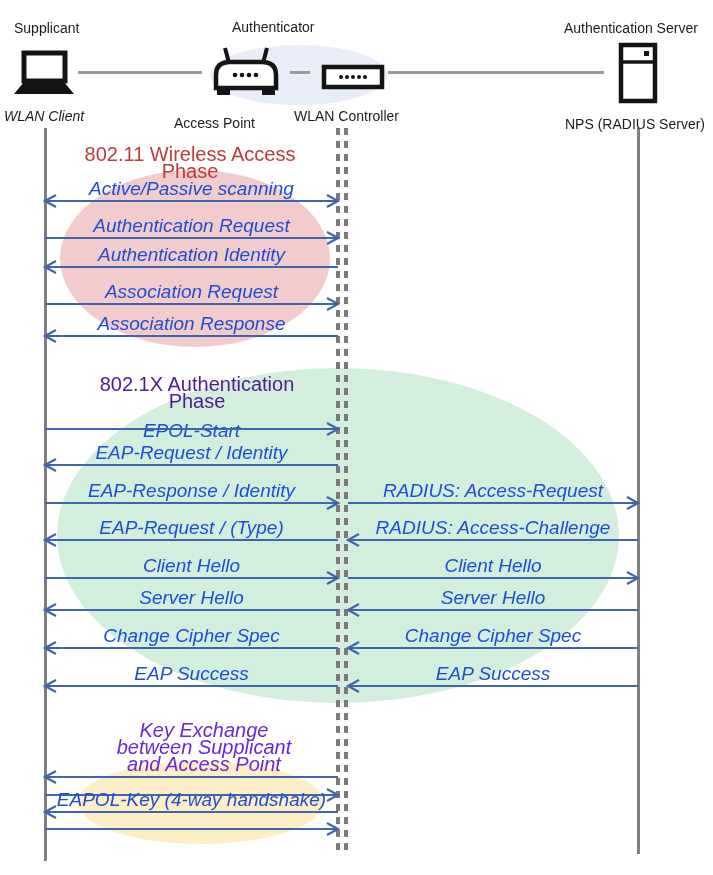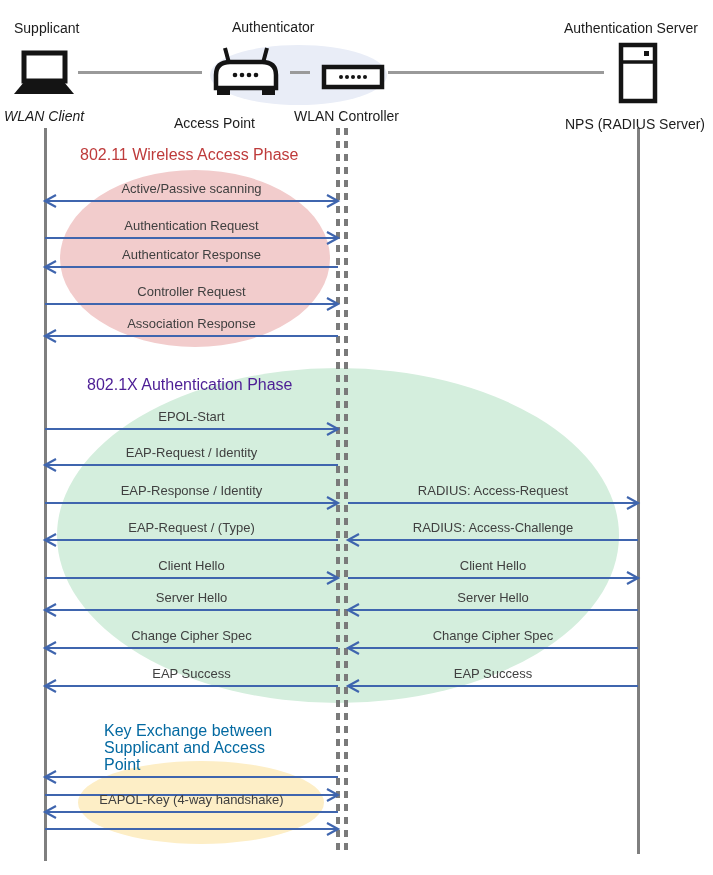--- a/index.html
+++ b/index.html
@@ -10,25 +10,25 @@
   .ellipse{position:absolute;border-radius:50%;z-index:1;}
   .lifeline{position:absolute;z-index:2;background:#7f7f7f;width:3px;}
   .lifeline-dashed{
     position:absolute;z-index:2;width:4px;
     background:repeating-linear-gradient(to bottom,#7a7a7a 0 7px,transparent 7px 13px);
   }
   .connector{position:absolute;z-index:2;height:3px;background:#9a9a9a;}
   .actor-label{position:absolute;z-index:3;font-size:14px;color:#1c1c1c;white-space:nowrap;}
   .device-label{position:absolute;z-index:3;font-size:14px;color:#1c1c1c;white-space:nowrap;}
   .center{text-align:left;}
-  .phase-title{position:absolute;z-index:3;font-size:16px;line-height:17px;}
+  .phase-title{position:absolute;z-index:3;font-size:20px;line-height:17px;text-align:center;}
   .icon{position:absolute;z-index:3;}
   .msg-label{
-    position:absolute;z-index:4;font-size:13px;line-height:16px;text-align:center;
-    color:#404040;white-space:nowrap;
+    position:absolute;z-index:4;font-size:19px;line-height:16px;text-align:center;
+    color:#1d4ed8;white-space:nowrap;font-style:italic;
   }
   .msg-arrow{position:absolute;z-index:4;overflow:visible;}
 </style>
 </head>
 <body>
 
 <div class="stage">
 
   <div class="actor-label" style="left:14px;top:20px;">Supplicant</div>
   <div class="actor-label center" style="left:232px;top:19px;width:140px;">Authenticator</div>
@@ -81,50 +81,50 @@
   <div class="lifeline-dashed" style="left:336px;top:128px;height:723px;"></div>
   <div class="lifeline-dashed" style="left:344px;top:128px;height:723px;"></div>
   <div class="lifeline" style="left:637px;top:128px;height:726px;"></div>
 
   <div class="ellipse" id="phase1-ellipse" style="left: 60px; top: 170px; width: 270px; height: 177px; background: rgb(242, 204, 204);"></div>
   <div class="ellipse" id="phase2-ellipse" style="left: 57px; top: 368px; width: 562px; height: 335px; background: rgb(212, 238, 221);"></div>
   <div class="ellipse" id="phase3-ellipse" style="left: 78px; top: 761px; width: 246px; height: 83px; background: rgb(253, 238, 198);"></div>
 
   <div class="phase-title" id="phase1-title" style="left: 80px; top: 146px; width: 220px; color: rgb(190, 59, 59);">802.11 Wireless Access Phase</div>
   <div class="phase-title" id="phase2-title" style="left: 87px; top: 376px; width: 220px; color: #4c1d95;">802.1X Authentication Phase</div>
-  <div class="phase-title" id="phase3-title" style="left: 104px; top: 722px; width: 200px; white-space: normal; color: #0369a1;">Key Exchange between Supplicant and Access Point</div>
+  <div class="phase-title" id="phase3-title" style="left: 104px; top: 722px; width: 200px; white-space: normal; color: #6d28d9; font-style: italic;">Key Exchange between Supplicant and Access Point</div>
 
   <div id="messages">
       <div class="msg-label" style="left: 51.5px; top: 181px; width: 280px;">Active/Passive scanning</div>
       <svg class="msg-arrow" width="295" height="16" style="left: 44px; top: 193px;">
         <line x1="1" x2="294" y1="8" y2="8" stroke="#3f65ae" stroke-width="2.2"></line>
         <polyline points="283,2 294,8 283,14" fill="none" stroke="#3f65ae" stroke-width="2.2"></polyline>
         <polyline points="12,2 1,8 12,14" fill="none" stroke="#3f65ae" stroke-width="2.2"></polyline>
       </svg>
       <div class="msg-label" style="left: 51.5px; top: 218px; width: 280px;">Authentication Request</div>
       <svg class="msg-arrow" width="295" height="16" style="left: 44px; top: 230px;">
         <line x1="1" x2="294" y1="8" y2="8" stroke="#3f65ae" stroke-width="2.2"></line>
         <polyline points="283,2 294,8 283,14" fill="none" stroke="#3f65ae" stroke-width="2.2"></polyline>
       </svg>
-      <div class="msg-label" style="left: 51.5px; top: 247px; width: 280px;">Authenticator Response</div>
+      <div class="msg-label" style="left: 51.5px; top: 247px; width: 280px;">Authentication Identity</div>
       <svg class="msg-arrow" width="295" height="16" style="left: 44px; top: 259px;">
         <line x1="1" x2="294" y1="8" y2="8" stroke="#3f65ae" stroke-width="2.2"></line>
         <polyline points="12,2 1,8 12,14" fill="none" stroke="#3f65ae" stroke-width="2.2"></polyline>
       </svg>
-      <div class="msg-label" style="left: 51.5px; top: 284px; width: 280px;">Controller Request</div>
+      <div class="msg-label" style="left: 51.5px; top: 284px; width: 280px;">Association Request</div>
       <svg class="msg-arrow" width="295" height="16" style="left: 44px; top: 296px;">
         <line x1="1" x2="294" y1="8" y2="8" stroke="#3f65ae" stroke-width="2.2"></line>
         <polyline points="283,2 294,8 283,14" fill="none" stroke="#3f65ae" stroke-width="2.2"></polyline>
       </svg>
       <div class="msg-label" style="left: 51.5px; top: 316px; width: 280px;">Association Response</div>
       <svg class="msg-arrow" width="295" height="16" style="left: 44px; top: 328px;">
         <line x1="1" x2="294" y1="8" y2="8" stroke="#3f65ae" stroke-width="2.2"></line>
         <polyline points="12,2 1,8 12,14" fill="none" stroke="#3f65ae" stroke-width="2.2"></polyline>
       </svg>
-      <div class="msg-label" style="left: 51.5px; top: 409px; width: 280px;">EPOL-Start</div>
+      <div class="msg-label" style="left: 51.5px; top: 423px; width: 280px;">EPOL-Start</div>
       <svg class="msg-arrow" width="295" height="16" style="left: 44px; top: 421px;">
         <line x1="1" x2="294" y1="8" y2="8" stroke="#3f65ae" stroke-width="2.2"></line>
         <polyline points="283,2 294,8 283,14" fill="none" stroke="#3f65ae" stroke-width="2.2"></polyline>
       </svg>
       <div class="msg-label" style="left: 51.5px; top: 445px; width: 280px;">EAP-Request / Identity</div>
       <svg class="msg-arrow" width="295" height="16" style="left: 44px; top: 457px;">
         <line x1="1" x2="294" y1="8" y2="8" stroke="#3f65ae" stroke-width="2.2"></line>
         <polyline points="12,2 1,8 12,14" fill="none" stroke="#3f65ae" stroke-width="2.2"></polyline>
       </svg>
       <div class="msg-label" style="left: 51.5px; top: 483px; width: 280px;">EAP-Response / Identity</div>

